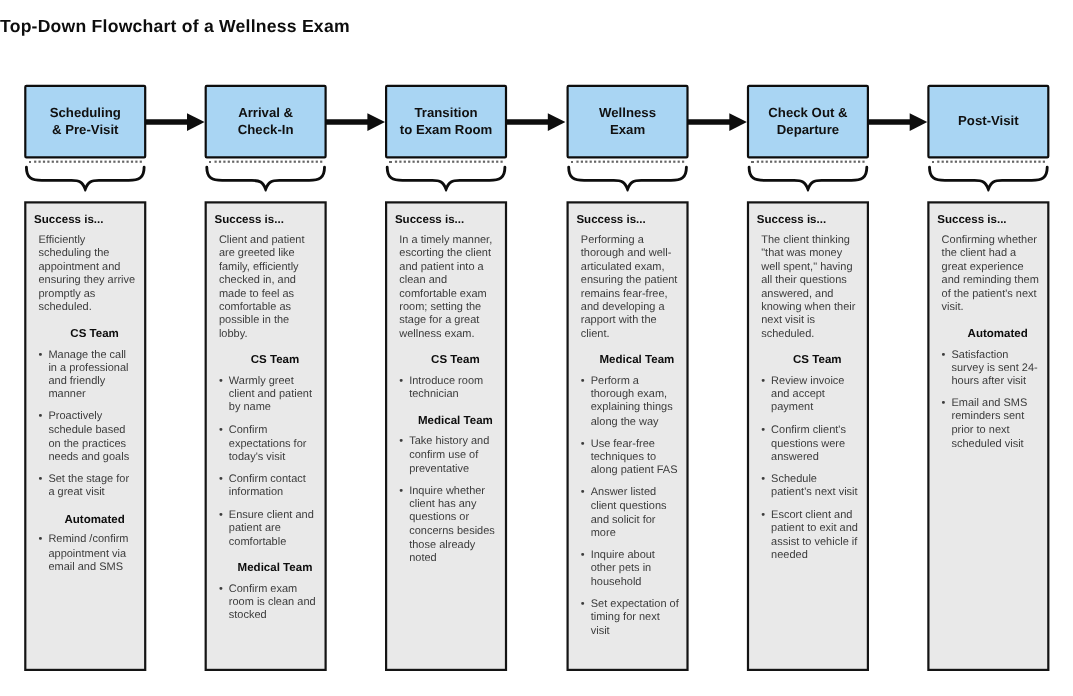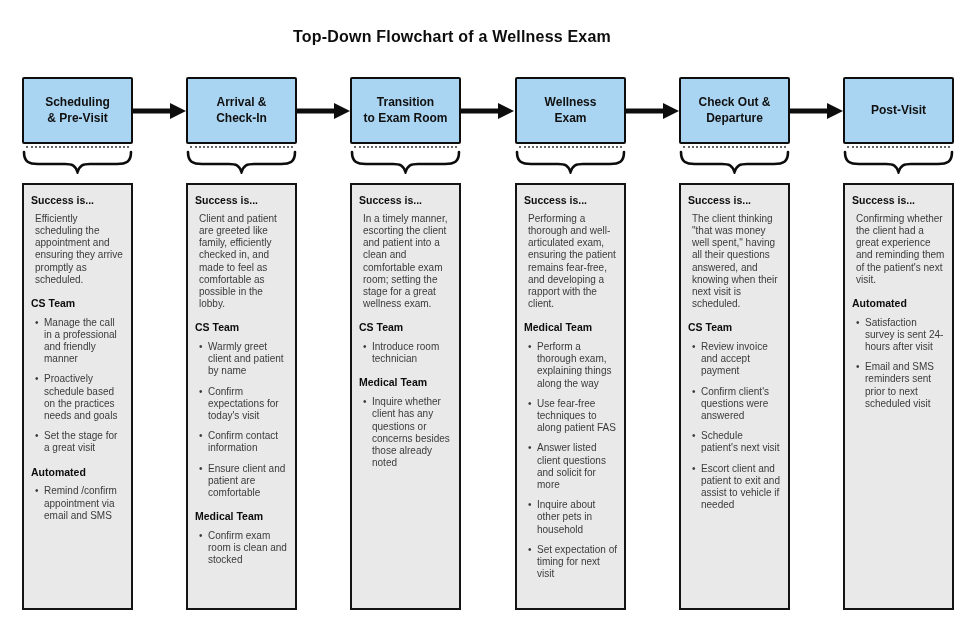--- a/index.html
+++ b/index.html
@@ -18,24 +18,23 @@
   }
   .canvas{
     position:relative;
     width:975px;
     height:633px;
     background:#ffffff;
     overflow:hidden;
   }
   .diagram-title{
     position:absolute;
-    top:28px;
+    top:16px;
     left:0;
     width:904px;
-    text-align:center;
     font-size:16px;
     font-weight:bold;
     color:var(--title-text);
     letter-spacing:0.2px;
   }
   .column{
     position:absolute;
     top:0;
     width:111px;
     height:633px;
@@ -98,21 +97,22 @@
     margin-bottom:6px;
   }
   .success-text{
     margin-left:4px;
     margin-bottom:11px;
   }
   .section-heading{
     font-size:10.5px;
     font-weight:bold;
     color:#0d0d0d;
-    margin:11px 0 7px 0;
+    margin:11px 0 7px 16px;
+    text-align:center;
   }
   .bullet{
     position:relative;
     padding-left:13px;
     margin-bottom:8px;
   }
   .bullet::before{
     content:"\2022";
     position:absolute;
     left:4px;
@@ -182,20 +182,21 @@
     <div class="stage-underline"></div>
     <svg class="brace" viewBox="0 0 111 24">
       <path d="M2,2 C2,12 7,14 16,14 L43,14 C50,14 53,15 55.5,22 C58,15 61,14 68,14 L95,14 C104,14 109,12 109,2" fill="none" stroke="var(--connector)" stroke-width="2.6" stroke-linecap="round"></path>
     </svg>
     <div class="panel">
       <div class="success-heading">Success is...</div>
       <div class="success-text">In a timely manner, escorting the client and patient into a clean and comfortable exam room; setting the stage for a great wellness exam.</div>
     <div class="section-heading">CS Team</div>
         <div class="bullet">Introduce room technician</div>
         <div class="section-heading">Medical Team</div>
+        <div class="bullet">Take history and confirm use of preventative</div>
         <div class="bullet">Inquire whether client has any questions or concerns besides those already noted</div>
       </div>
   </div>
 
   <div class="column" style="left: 515px;">
     <div class="stage-box">
       <div class="stage-label">Wellness
 Exam</div>
     </div>
     <div class="stage-underline"></div>

